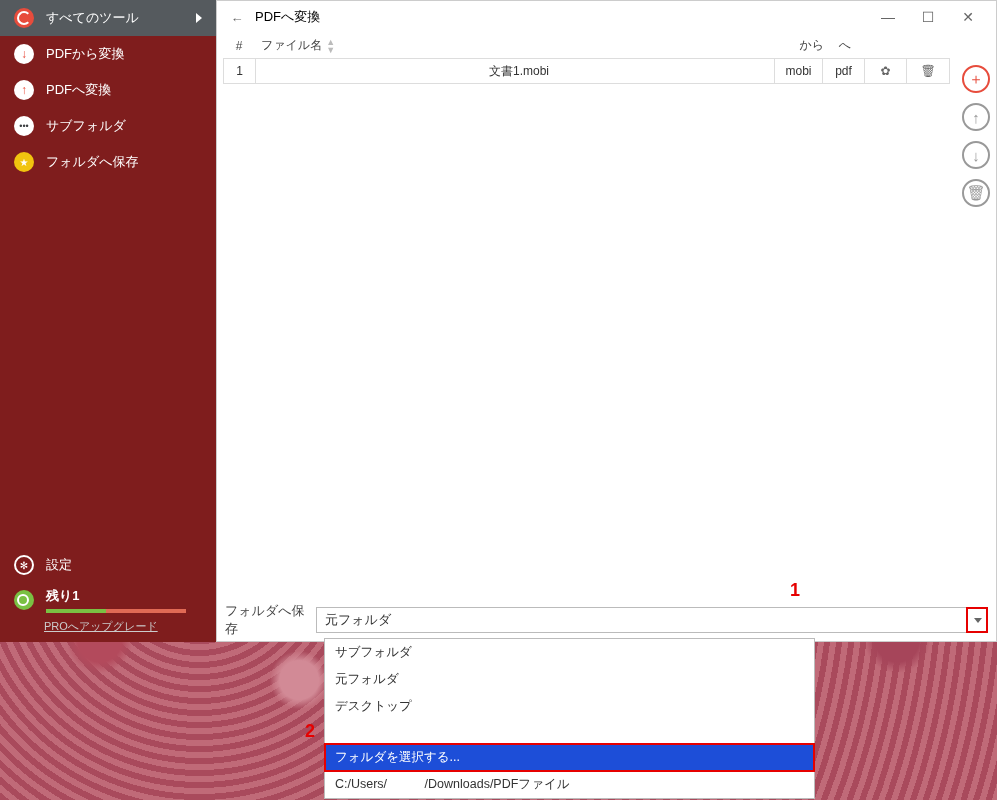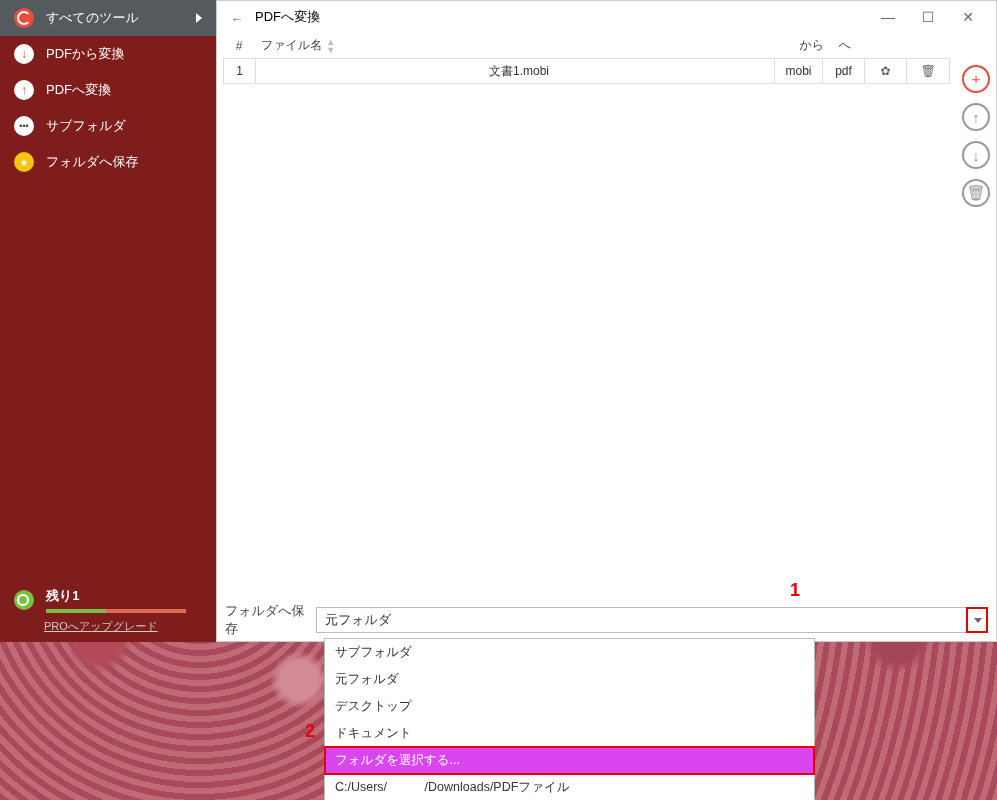--- a/index.html
+++ b/index.html
@@ -127,21 +127,21 @@
   width:160px; height:30px; background:#8bc53f; color:#fff; border:none;
   border-radius:4px; font-size:14px; cursor:pointer;
 }
 
 
 .dropdown {
   position:absolute; left:324px; top:638px; width:491px;
   background:#fff; border:1px solid #bbb; font-size:12.5px; color:#333; z-index:10;
 }
 .dd-item { height:27px; display:flex; align-items:center; padding:0 10px; cursor:pointer; }
-.dd-item.selected { background:#d946ef; color:#fff; outline:2px solid #e60000; outline-offset:-1px; }
+.dd-item.selected { background:#1d4ed8; color:#fff; outline:2px solid #e60000; outline-offset:-1px;margin-top:24px; }
 
 
 .callout { position:absolute; color:#e60000; font-weight:bold; font-size:18px; pointer-events:none; } 
 </style>
 </head>
 <body>
 
 <div class="bg"></div>
 
 <div class="sidebar">
@@ -162,20 +162,24 @@
       <span class="side-ic dots"></span>
       <span>サブフォルダ</span>
     </div>
     <div class="side-item">
       <span class="side-ic star"></span>
       <span>フォルダへ保存</span>
     </div>
   </div>
 
   <div class="bottom">
+    <div class="side-item">
+      <span class="side-ic gear"></span>
+      <span>設定</span>
+    </div>
     <div class="side-item" style="height:auto; padding-top:4px; padding-bottom:0; cursor:default;font-weight:bold;">
       <span class="side-ic key"></span>
       <span style="display:flex; flex-direction:column;">
         <span>残り1</span>
         <span class="progress-wrap">
           <span class="progress-green"></span>
             <span class="progress-red"></span>
         </span>
       </span>
     </div>
@@ -229,19 +233,18 @@
       <div class="bb-select-val">元フォルダ</div>
       <div class="bb-select-caret"></div>
     </div>
   </div>
 </div>
 
 <div class="dropdown">
   <div class="dd-item">サブフォルダ</div>
   <div class="dd-item">元フォルダ</div>
   <div class="dd-item">デスクトップ</div>
-  <div class="dd-item">ドキュメント</div>
   <div class="dd-item selected">フォルダを選択する...</div>
   <div class="dd-item">C:/Users/　　　/Downloads/PDFファイル</div>
 </div>
 
 <div class="callout" style="left:790px; top:580px;">1</div>
 <div class="callout" style="left:305px; top:721px;">2</div>
 
 </body></html>

